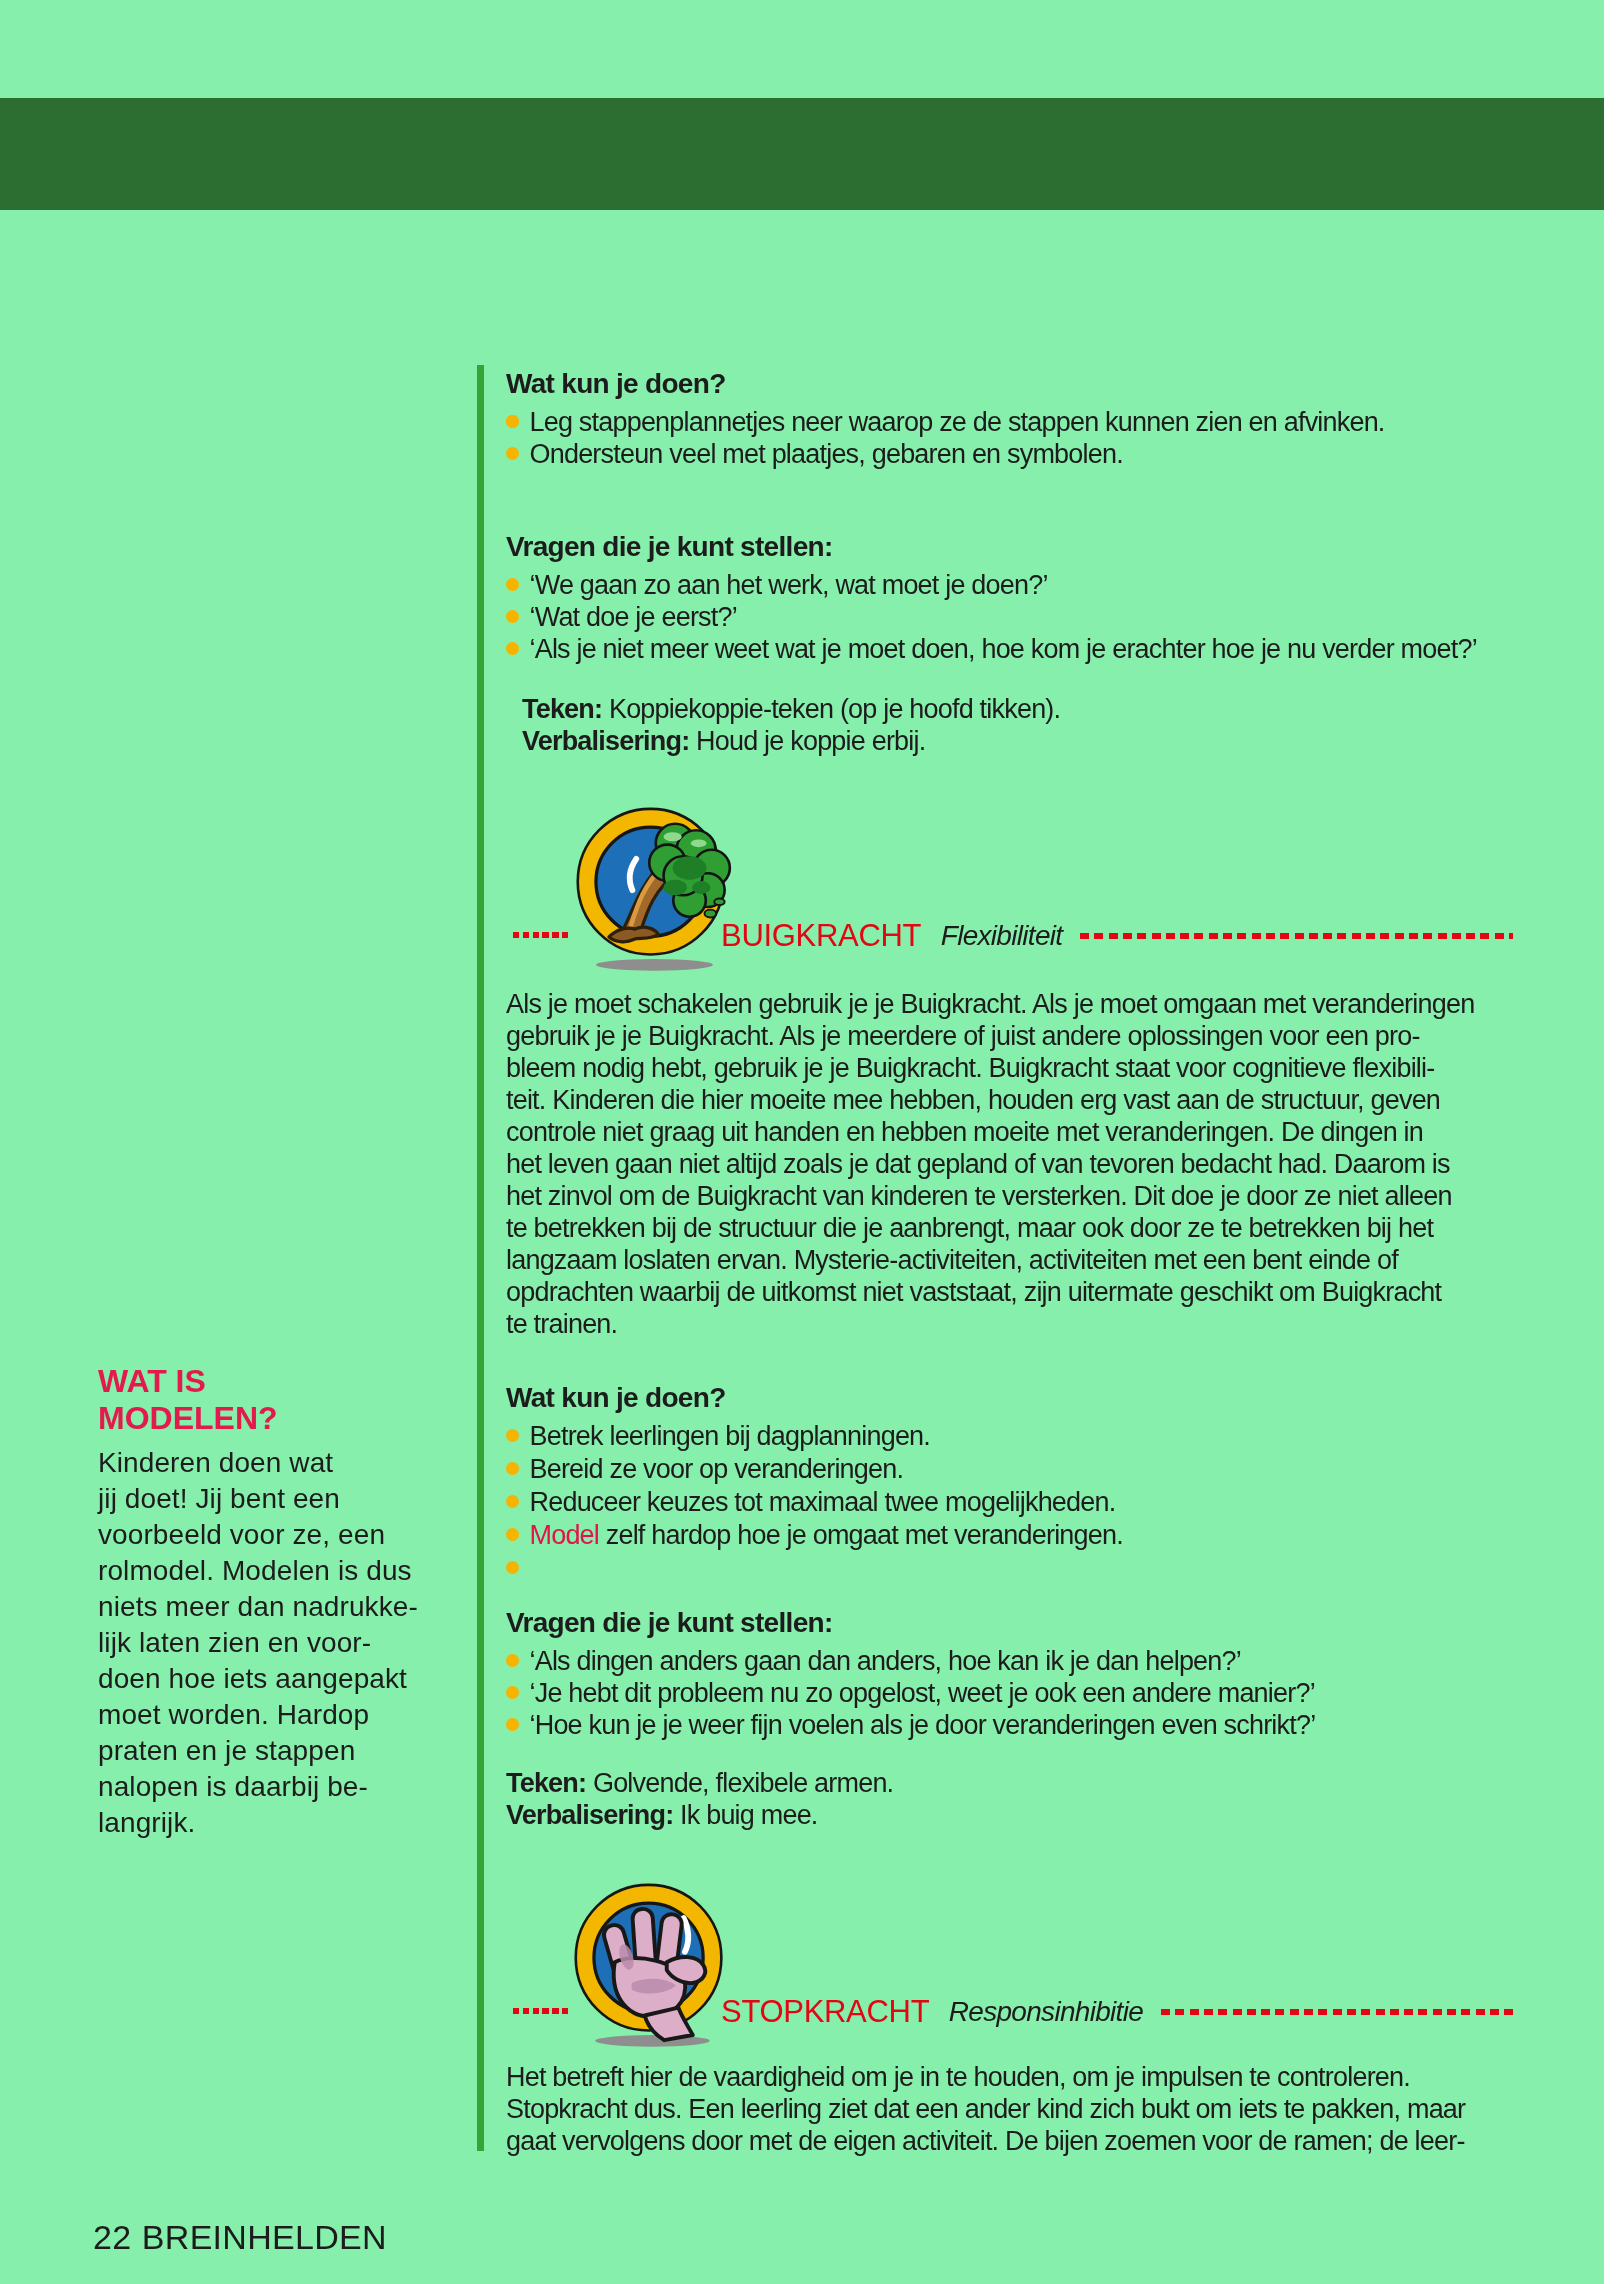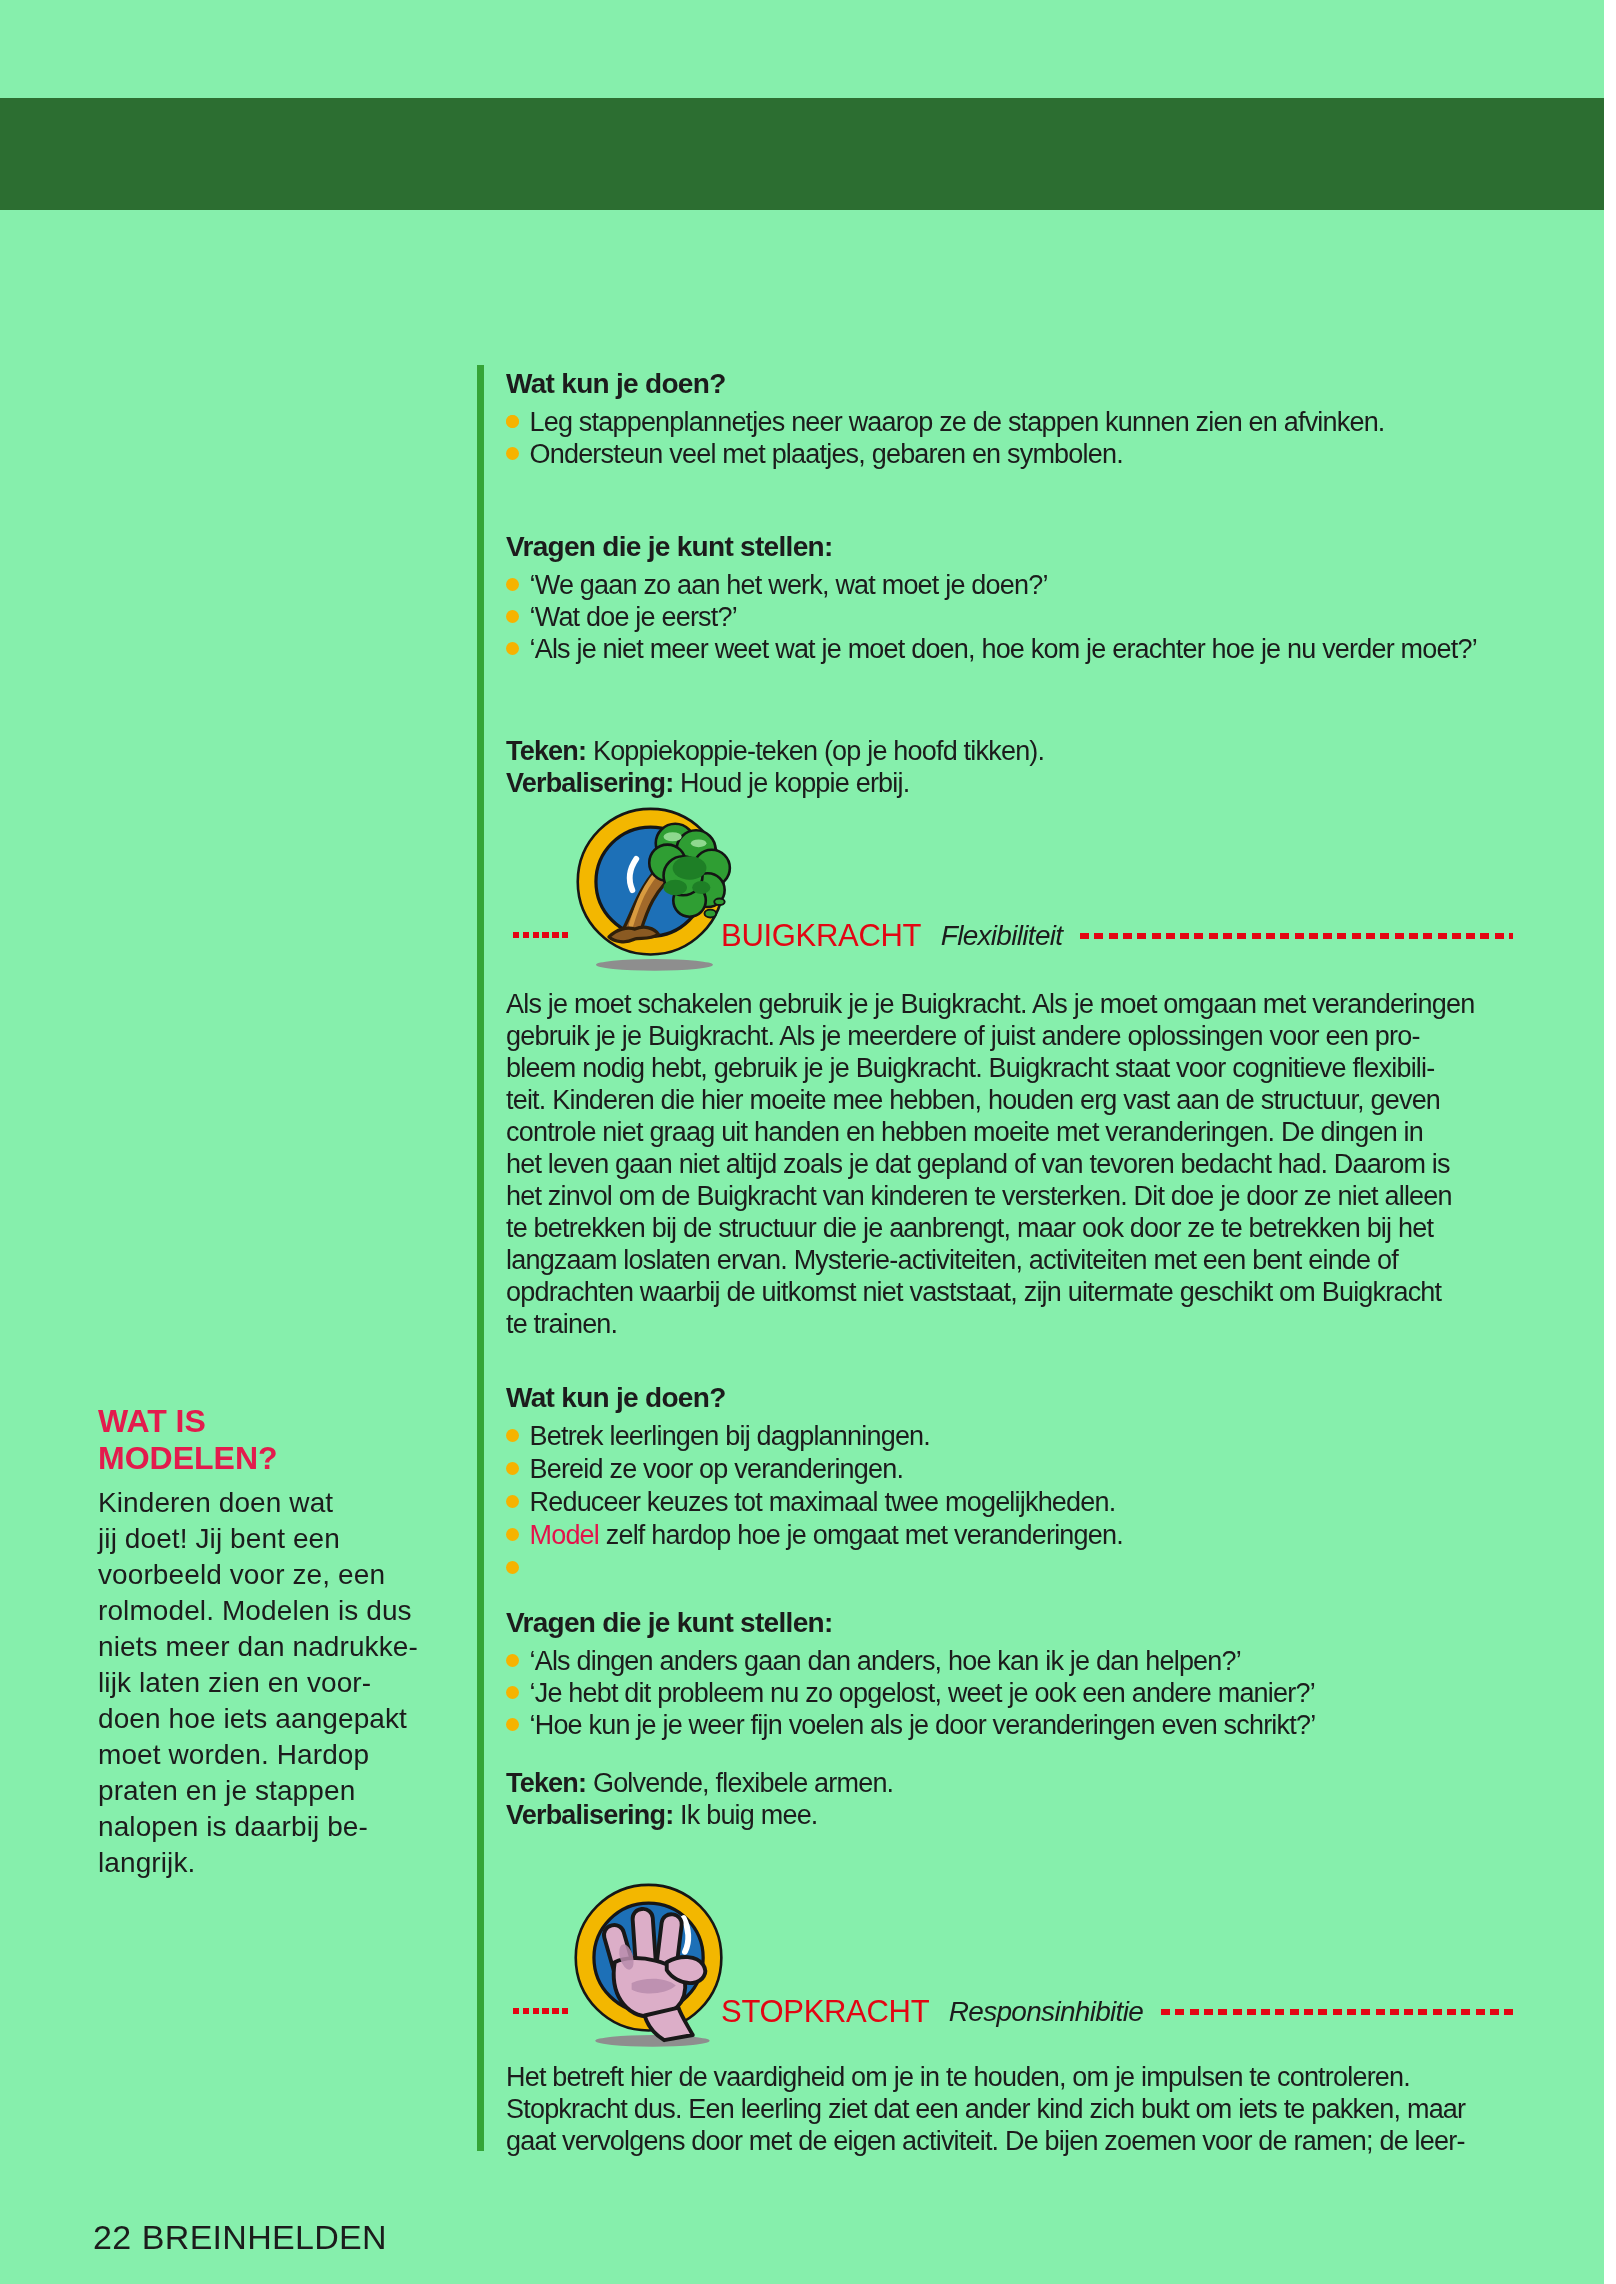--- a/index.html
+++ b/index.html
@@ -27,21 +27,21 @@
   .red-word { color:#e3134b; }
 
   .badge-row { display:flex; align-items:center; }
   .badge-title { color:#e30613; font-size:31px; font-weight:normal; letter-spacing:-0.3px; white-space:nowrap; }
   .badge-subtitle { font-size:28px; font-style:italic; letter-spacing:-0.7px; margin-left:19.5px; white-space:nowrap; }
   .dash-fill { flex:1; height:5.9px; margin-left:18px;
     background:repeating-linear-gradient(90deg,#e30613 0 9px, transparent 9px 14.3px); }
   .dash-short { width:55px; height:5.9px;
     background:repeating-linear-gradient(90deg,#e30613 0 6.5px, transparent 6.5px 9.8px); }
 
-  .sidebar { left:98px; top:1363px; width:391px;margin-top:40px; }
+  .sidebar { left:98px; top:1363px; width:391px; }
   .sidebar-heading { color:#e31b4d; font-size:32px; font-weight:bold; line-height:37px; white-space:nowrap; }
   .sidebar-body { margin-top:7.8px; }
   .sidebar-line { font-size:28px; line-height:36px; letter-spacing:0.1px; white-space:nowrap; }
 
   .footer { left:93px; top:2218px; font-size:34px; letter-spacing:0.3px; white-space:nowrap; }
   .footer .num { margin-right:10.4px; }
 </style>
 </head>
 <body>
 
@@ -61,21 +61,21 @@
 
   <div class="abs" style="left:506px; top:529px;">
     <div class="section-heading">Vragen die je kunt stellen:</div>
     <ul class="bullets">
       <li><span class="dot"></span><span>‘We gaan zo aan het werk, wat moet je doen?’</span></li>
       <li><span class="dot"></span><span>‘Wat doe je eerst?’</span></li>
       <li><span class="dot"></span><span>‘Als je niet meer weet wat je moet doen, hoe kom je erachter hoe je nu verder moet?’</span></li>
     </ul>
   </div>
 
-  <div class="abs" style="left:506px; top:693px;margin-top:42px;">
+  <div class="abs" style="left:522px; top:693px;">
     <div class="label-line"><span class="label-bold">Teken:</span><span> Koppiekoppie-teken (op je hoofd tikken).</span></div>
     <div class="label-line"><span class="label-bold">Verbalisering:</span><span> Houd je koppie erbij.</span></div>
   </div>
 
   <svg class="abs" style="left:571px; top:803px;" width="163" height="169" viewBox="0 0 250 260">
     <ellipse cx="128" cy="249" rx="90" ry="9" fill="#8e8e8e"></ellipse>
     <circle cx="122" cy="121" r="112" fill="#f3b700" stroke="#161616" stroke-width="4"></circle>
     <circle cx="122" cy="121" r="84" fill="#1d70b7" stroke="#161616" stroke-width="5"></circle>
     <path d="M100,86 C89,102 87,118 94,134" stroke="#ffffff" stroke-width="9" stroke-linecap="round" fill="none"></path>
     <path d="M78,198 C96,166 102,128 146,86 L168,102 C126,134 116,168 106,200 Z" fill="#a2692a" stroke="#2e1f0a" stroke-width="5" stroke-linejoin="round"></path>

